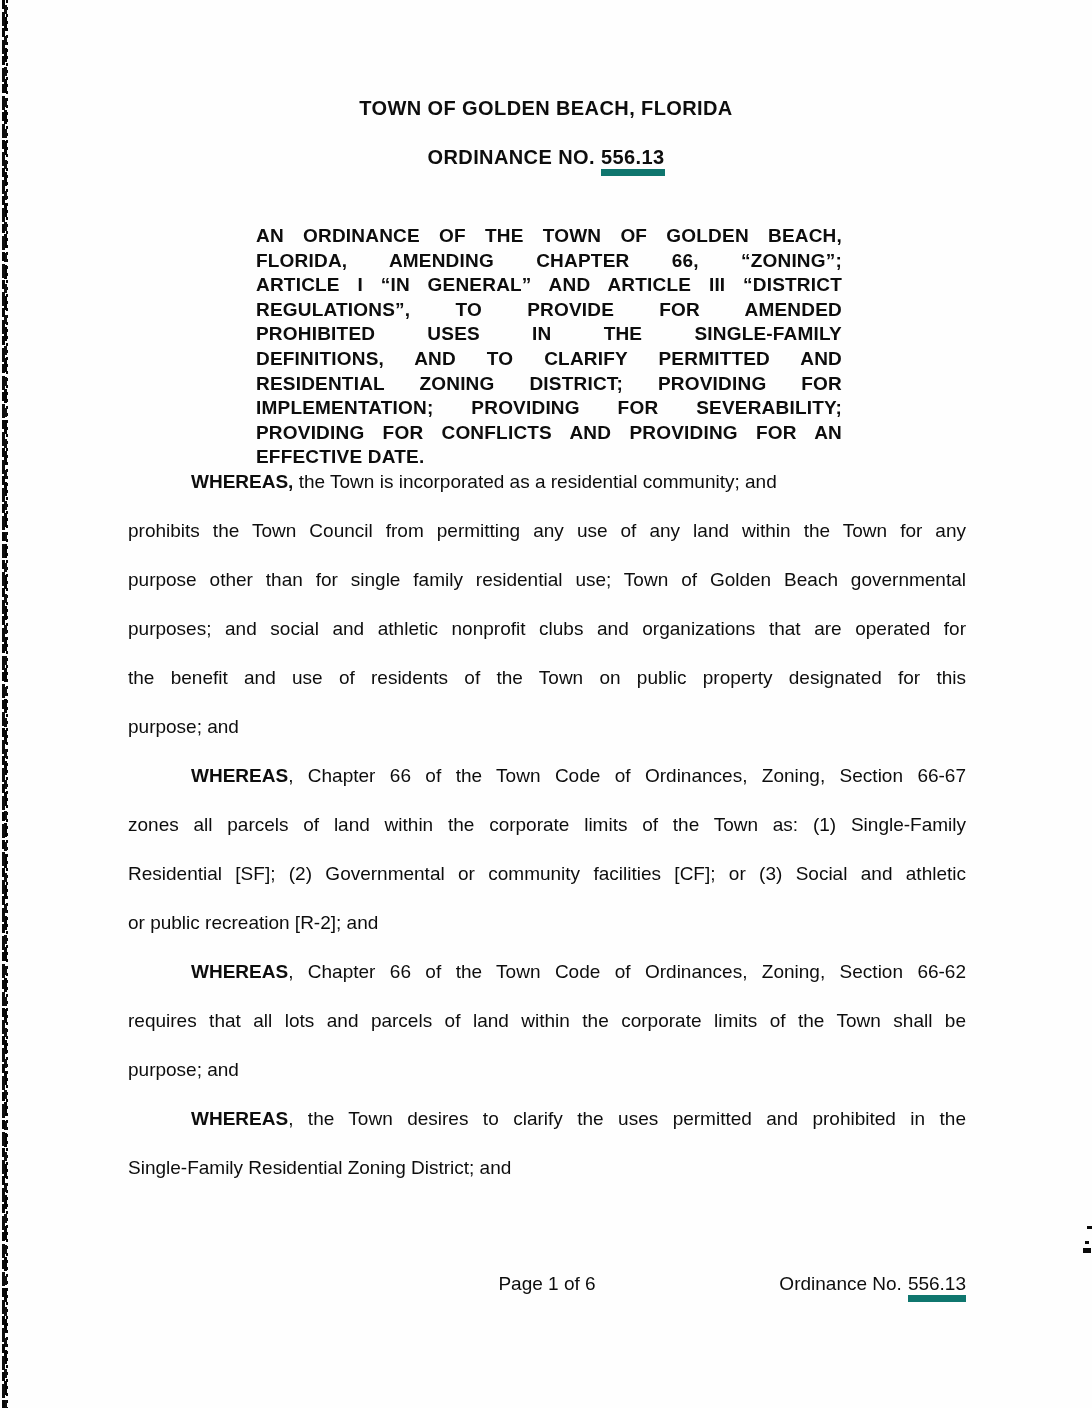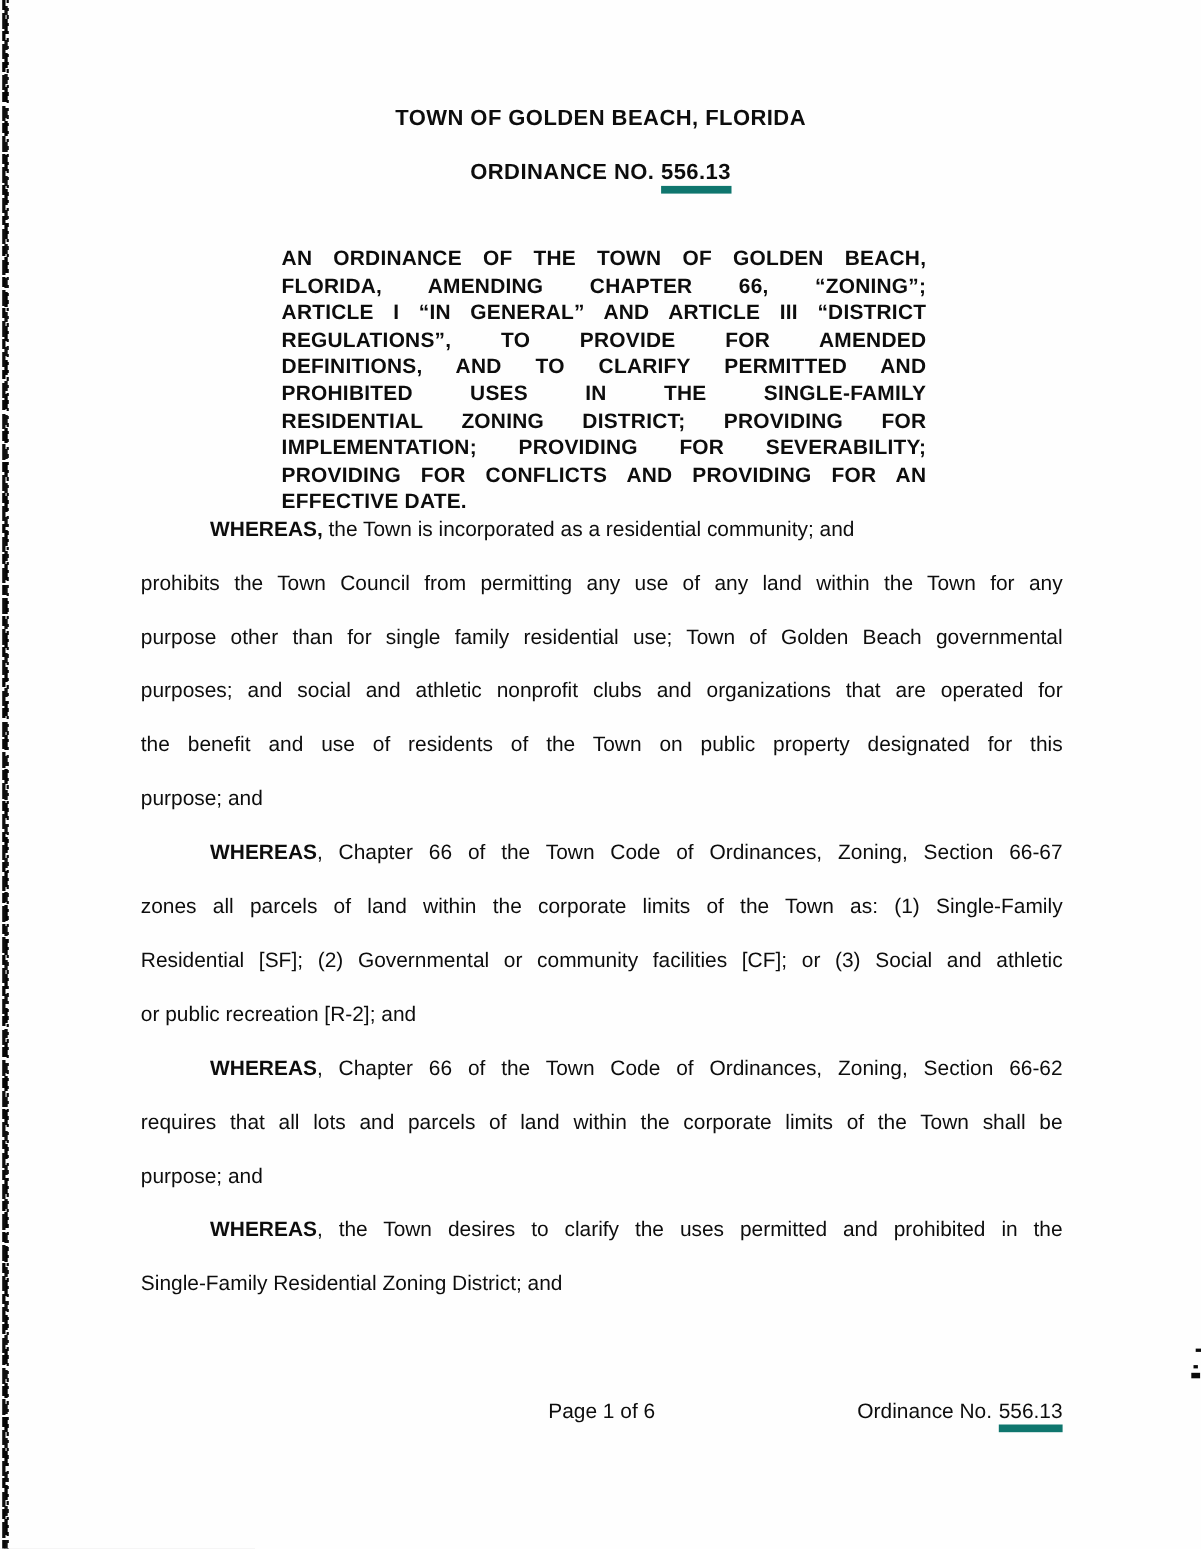--- a/index.html
+++ b/index.html
@@ -84,22 +84,22 @@
 
   <div class="ordinance-heading">
     <span>ORDINANCE NO.</span><span class="u-num">556.13</span>
   </div>
 
   <div class="caption">
       <div class="jline">AN ORDINANCE OF THE TOWN OF GOLDEN BEACH,</div>
       <div class="jline">FLORIDA, AMENDING CHAPTER 66, “ZONING”;</div>
       <div class="jline">ARTICLE I “IN GENERAL” AND ARTICLE III “DISTRICT</div>
       <div class="jline">REGULATIONS”, TO PROVIDE FOR AMENDED</div>
+      <div class="jline">PROHIBITED USES IN THE SINGLE-FAMILY</div>
       <div class="jline">DEFINITIONS, AND TO CLARIFY PERMITTED AND</div>
-      <div class="jline">PROHIBITED USES IN THE SINGLE-FAMILY</div>
       <div class="jline">RESIDENTIAL ZONING DISTRICT; PROVIDING FOR</div>
       <div class="jline">IMPLEMENTATION; PROVIDING FOR SEVERABILITY;</div>
       <div class="jline">PROVIDING FOR CONFLICTS AND PROVIDING FOR AN</div>
       <div class="jline last">EFFECTIVE DATE.</div>
     </div>
 
   <div class="body-text">
       <div>
         <div class="bline first last"><b>WHEREAS,</b> the Town is incorporated as a residential community; and</div>
       </div>

